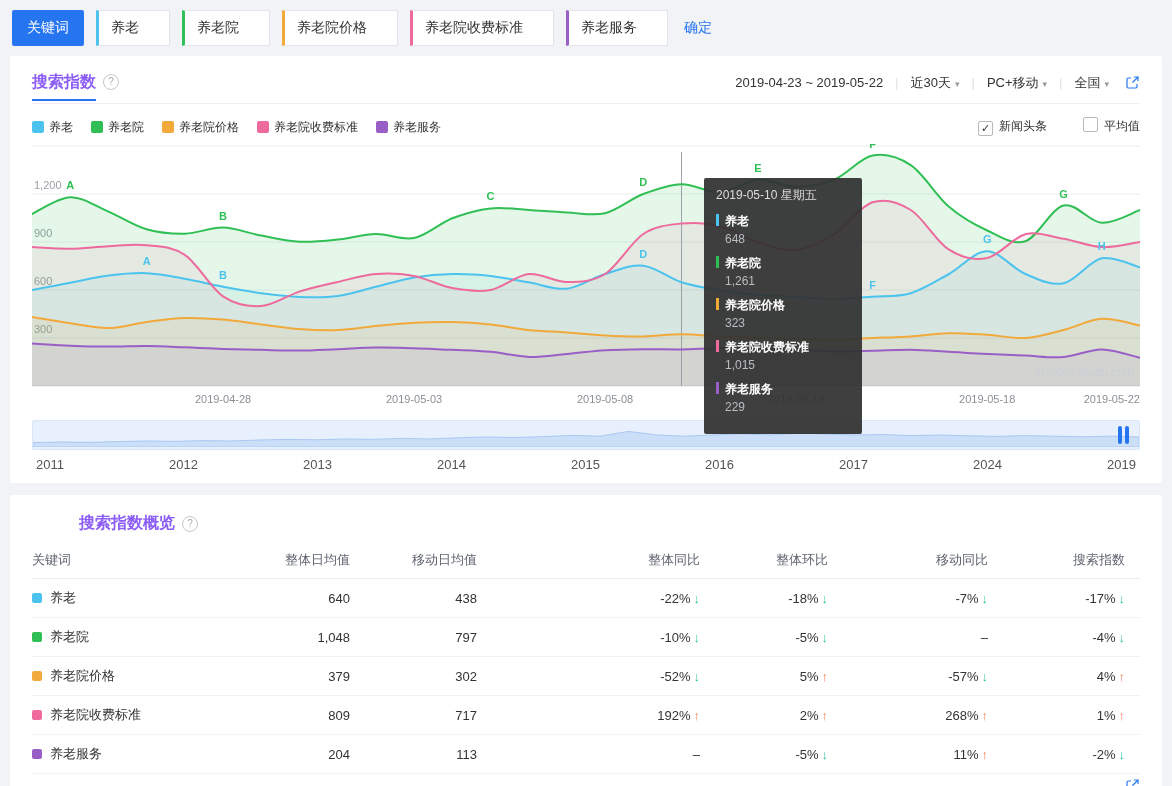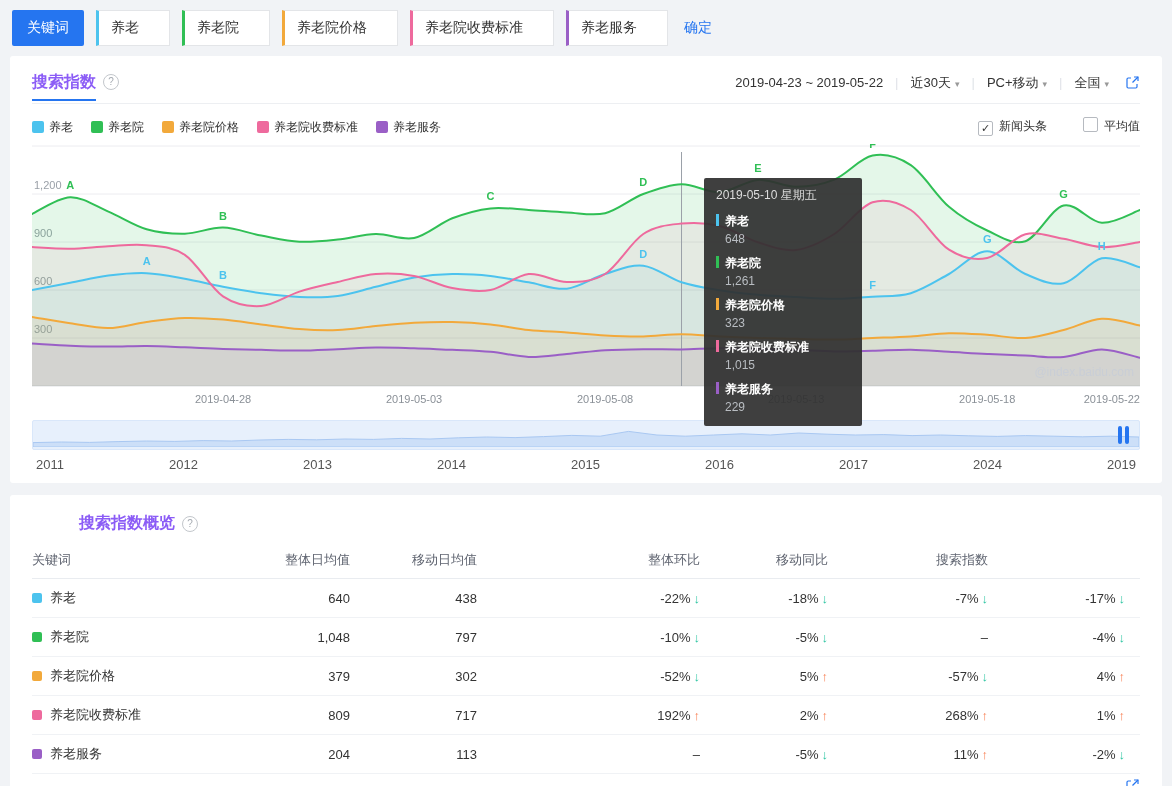--- a/index.html
+++ b/index.html
@@ -27,21 +27,21 @@
 
   
   .legend-row{display:flex;justify-content:space-between;align-items:center;padding:12px 0 6px;}
   .legend-item{margin-right:18px;font-size:12px;color:#333;cursor:pointer;white-space:nowrap;}
   .sq{width:12px;height:12px;display:inline-block;margin-right:5px;vertical-align:-2px;border-radius:2px;}
   .toggle{font-size:12px;color:#333;margin-left:36px;cursor:pointer;white-space:nowrap;}
   .cbox{width:13px;height:13px;border:1px solid #b6bac0;display:inline-block;margin-right:6px;vertical-align:-2px;text-align:center;line-height:12px;font-size:11px;color:#333;border-radius:2px;background:#fff;}
 
   
   .chart-wrap{position:relative;margin-top:2px;}
-  .tooltip{position:absolute;left:672px;top:34px;width:134px;background:rgba(48,48,48,0.93);border-radius:2px;padding:9px 12px 12px;color:#fff;z-index:5;}
+  .tooltip{position:absolute;left:672px;top:34px;width:134px;background:rgba(48,48,48,0.93);border-radius:2px;padding:9px 12px 20px;color:#fff;z-index:5;}
   .tt-date{font-size:12px;color:#ddd;}
   .tt-item{margin-top:7px;}
   .tt-bar{display:inline-block;width:3px;height:12px;margin-right:6px;vertical-align:-1px;}
   .tt-name{font-size:12px;font-weight:bold;color:#fff;}
   .tt-val{font-size:12px;color:#b9bdc2;margin-left:9px;margin-top:2px;}
 
   
   .timeline{position:relative;height:28px;background:#e7f0fc;border:1px solid #d9e7fa;border-radius:2px;margin-top:4px;cursor:pointer;}
   .timeline svg{position:absolute;left:0;top:0;}
   .handles{position:absolute;right:10px;top:50%;transform:translateY(-50%);display:flex;gap:3px;cursor:ew-resize;}
@@ -212,20 +212,21 @@
     <div class="card-head2">
       <span class="card-title">搜索指数概览</span>
         <span class="help-icon">?</span>
     </div>
     <div>
       <div>
           <div class="trow thr">
             <div>关键词</div>
             <div class="td-num">整体日均值</div>
             <div class="td-num">移动日均值</div>
+            <div class="td-num">整体同比</div>
             <div class="td-num">整体环比</div>
             <div class="td-num">移动同比</div>
             <div class="td-num">搜索指数</div>
           </div>
         </div>
       <div>
           <div class="trow">
             <div class="td-kw">
               <span class="kw-sq" style="background: rgb(76, 195, 238);"></span>
               <span>养老</span>

